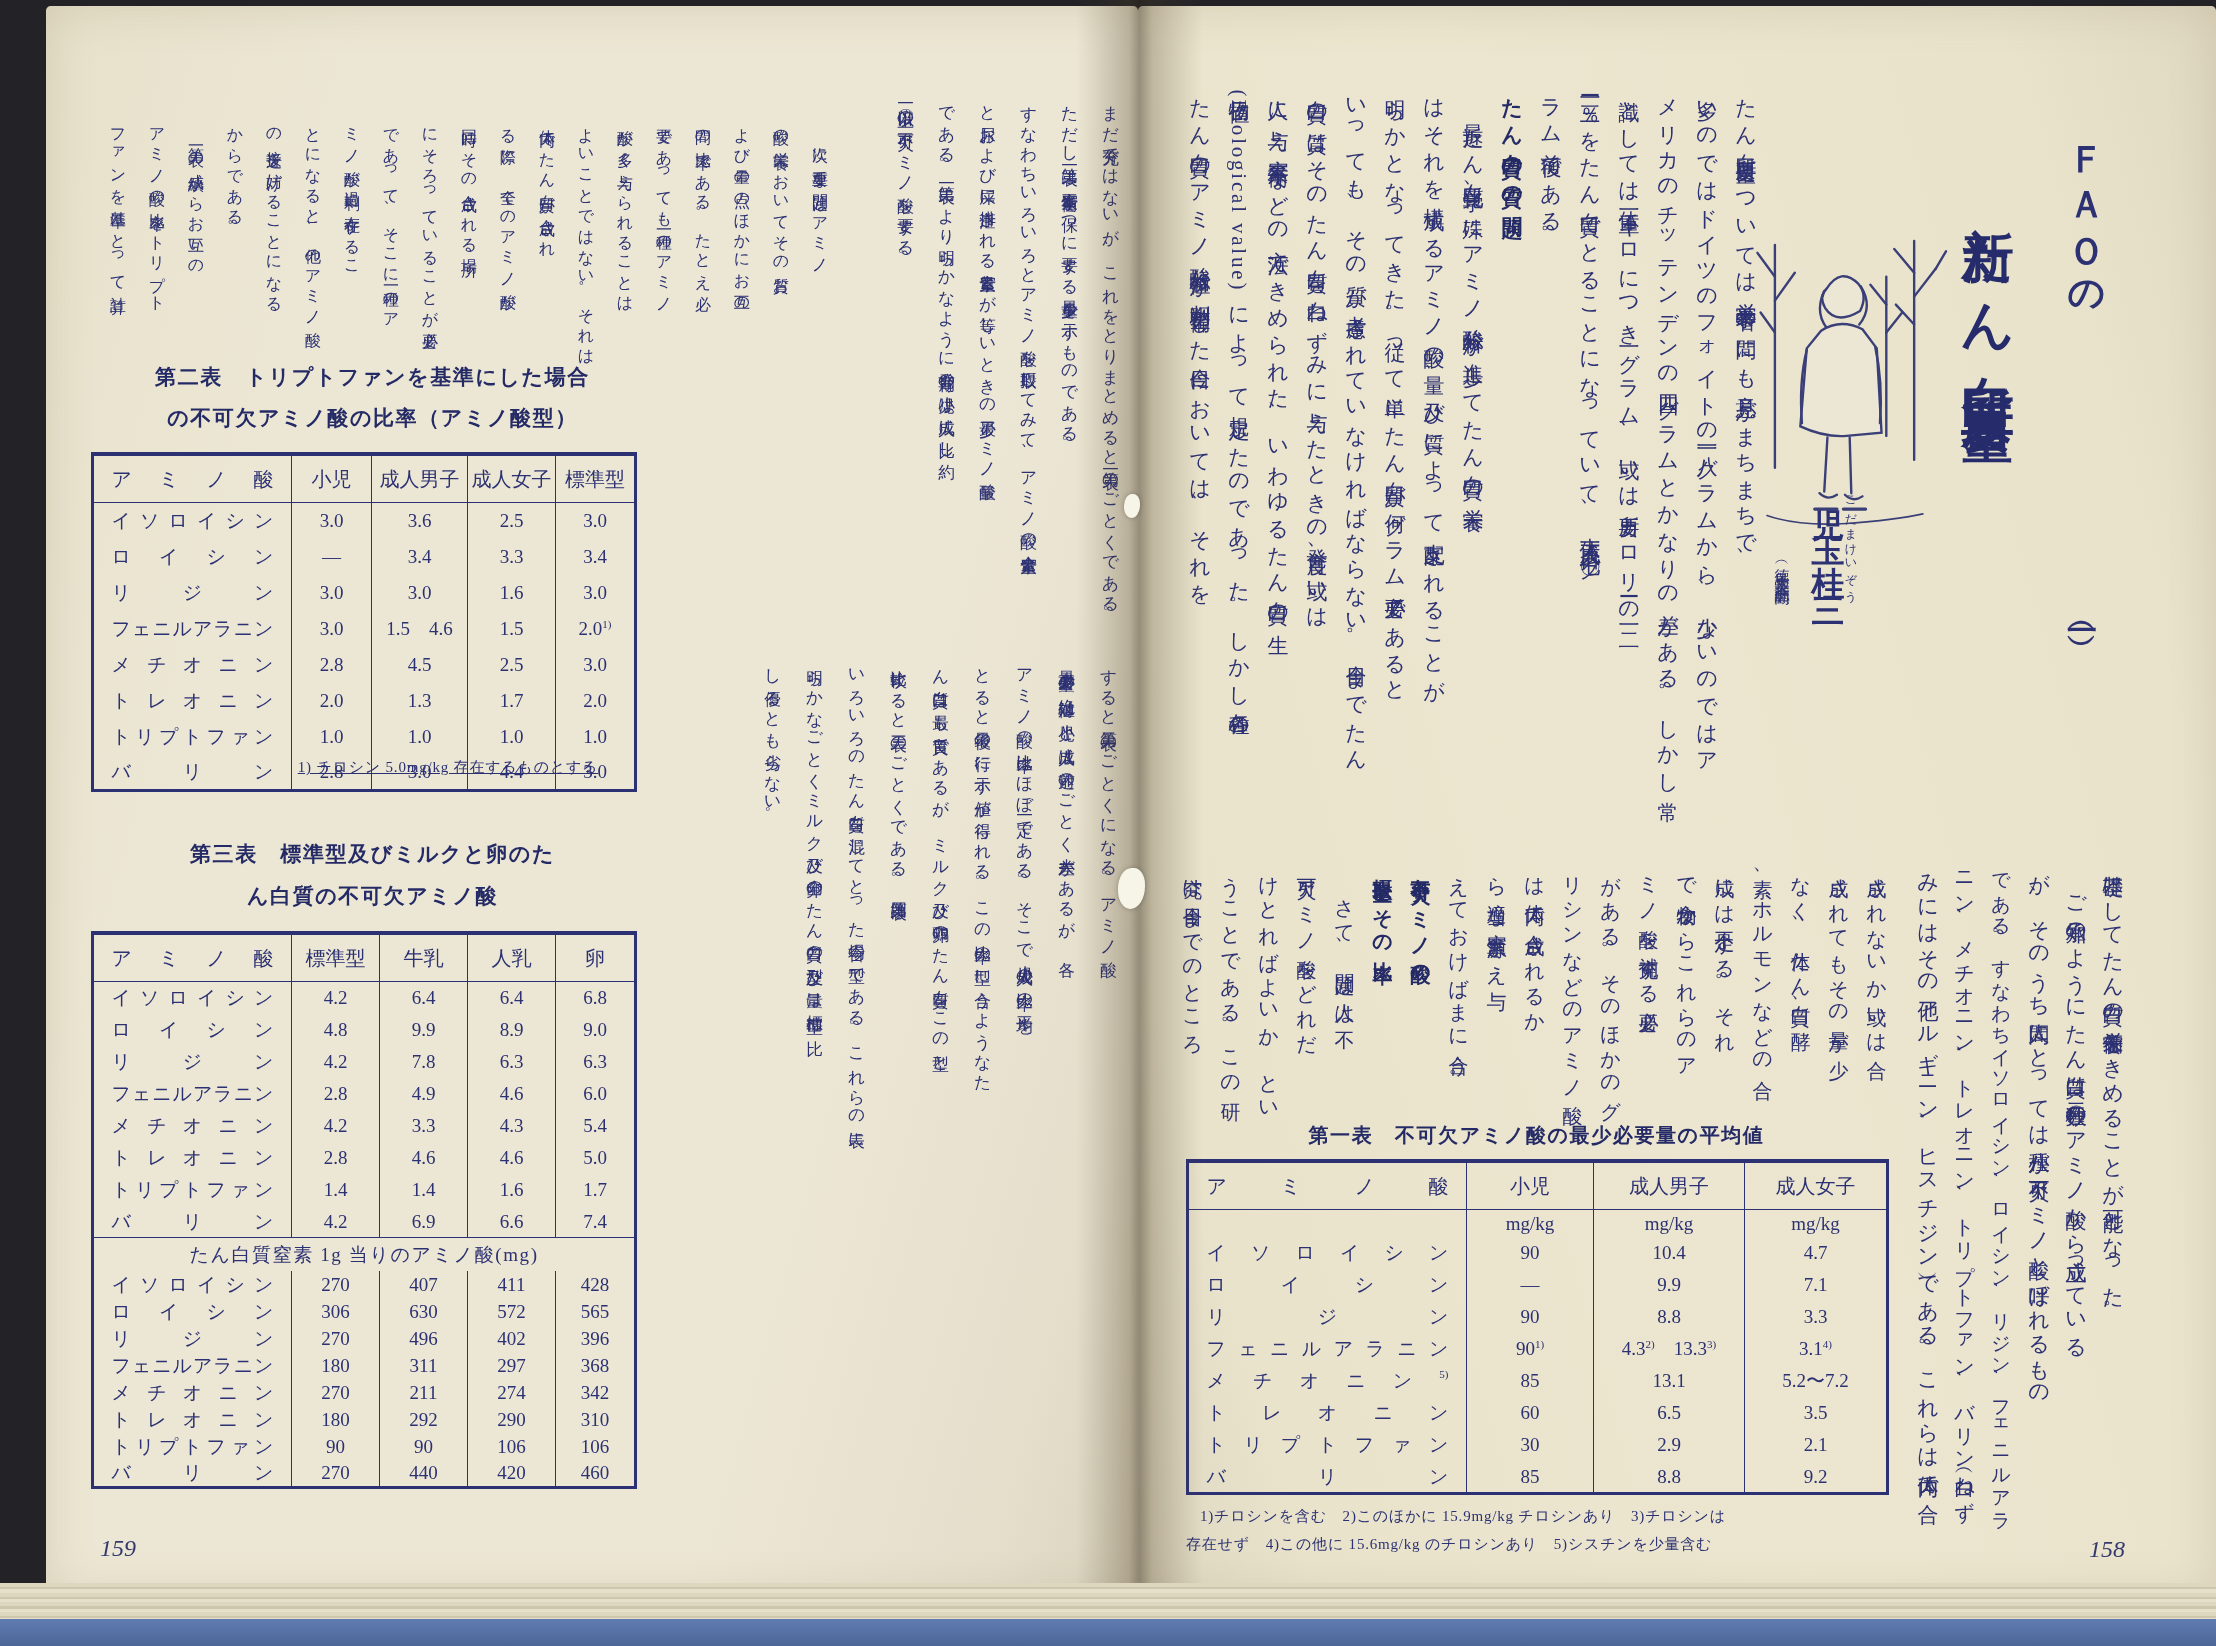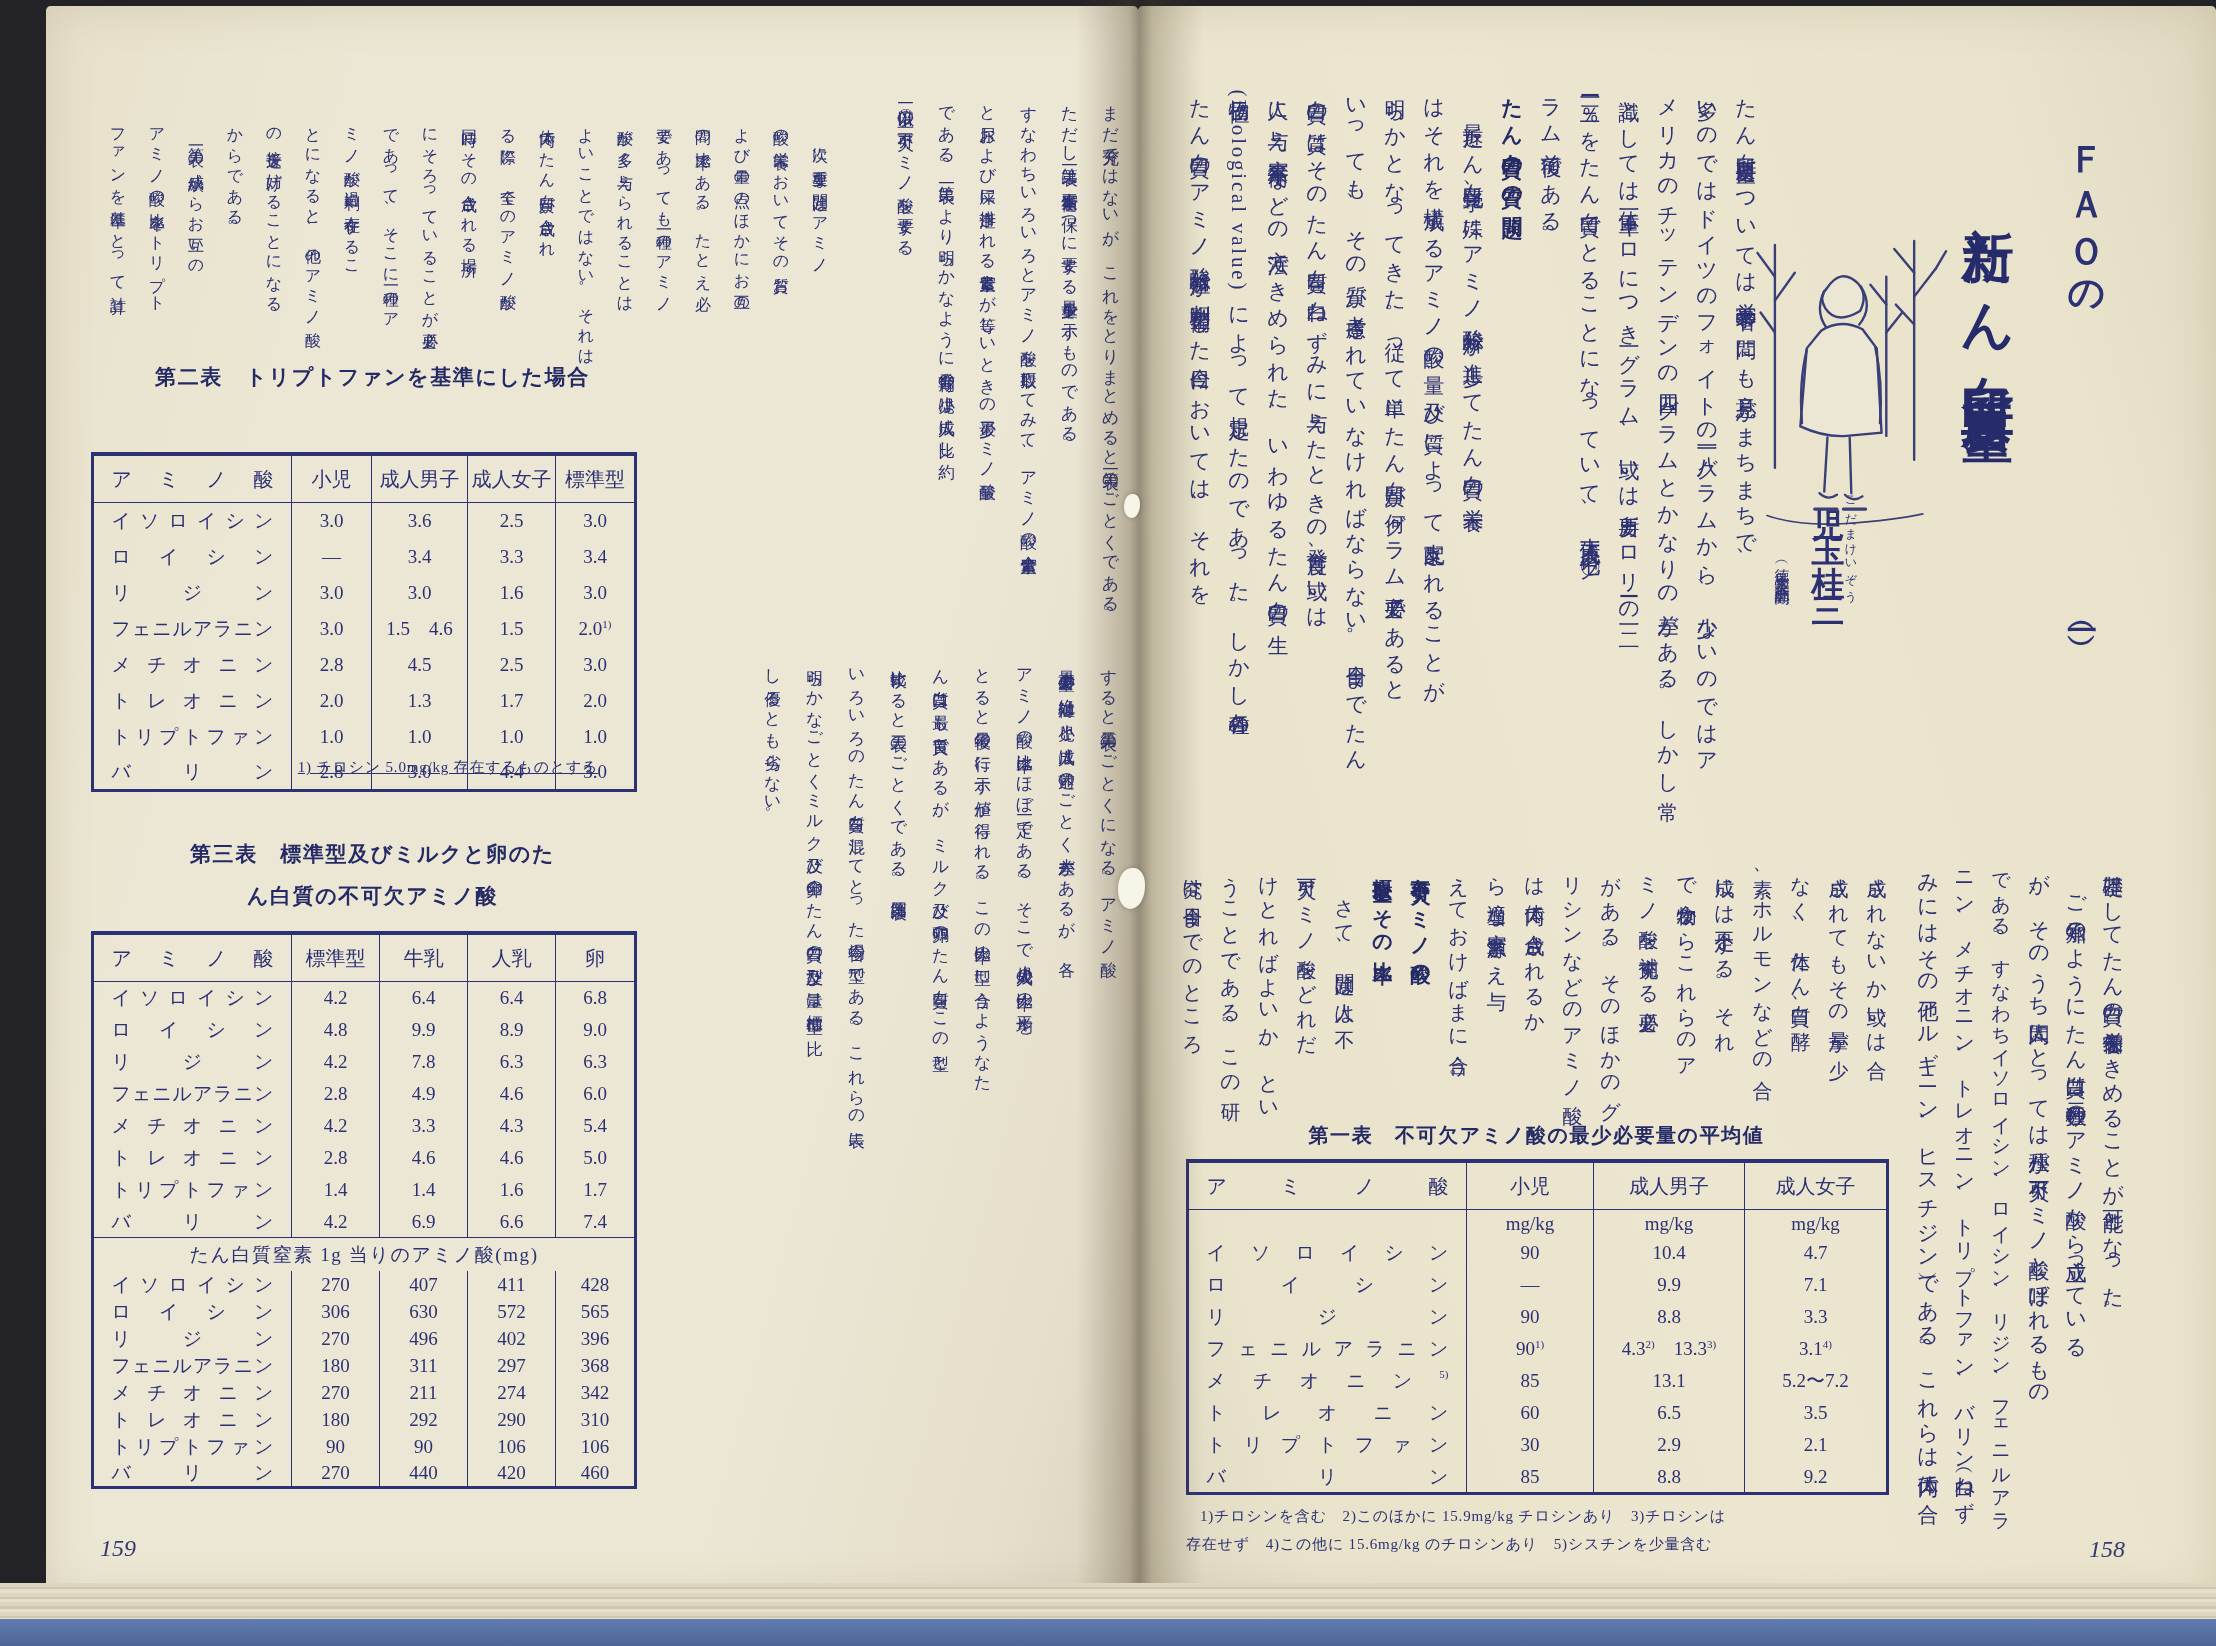--- a/index.html
+++ b/index.html
@@ -101,20 +101,21 @@
         <div class="vcol">アミノ酸の比率はほぼ一定である。そこで小児成人の比率の平均を</div>
         <div class="vcol">とると最後の行に示す値が得られる。この比率の型に合うようなた</div>
         <div class="vcol">ん白質は最も良質であるが、ミルク及び鶏卵のたん白質をこの型と</div>
         <div class="vcol">比較すると三表のごとくである。第四表は</div>
         <div class="vcol">いろいろのたん白質を混じてとった場合の型である。これらの表に</div>
         <div class="vcol">明らかなごとくミルク及び全卵のたん白質の型及び量は標準型に比</div>
         <div class="vcol">し優るとも劣らない。</div>
       </div>
 
     <div class="tcaption" style="left:56px;top:357px;width:541px;font-size:21px;">第二表　トリプトファンを基準にした場合</div>
+    <div class="tcaption" style="left:56px;top:398px;width:541px;font-size:21px;">の不可欠アミノ酸の比率（アミノ酸型）</div>
     <table class="doc" style="left:45px;top:446px;width:543px;">
         <colgroup>
           <col style="width:199px">
           <col style="width:80px">
           <col style="width:96px">
           <col style="width:88px">
           <col style="width:80px">
         </colgroup>
         <thead>
           <tr>

